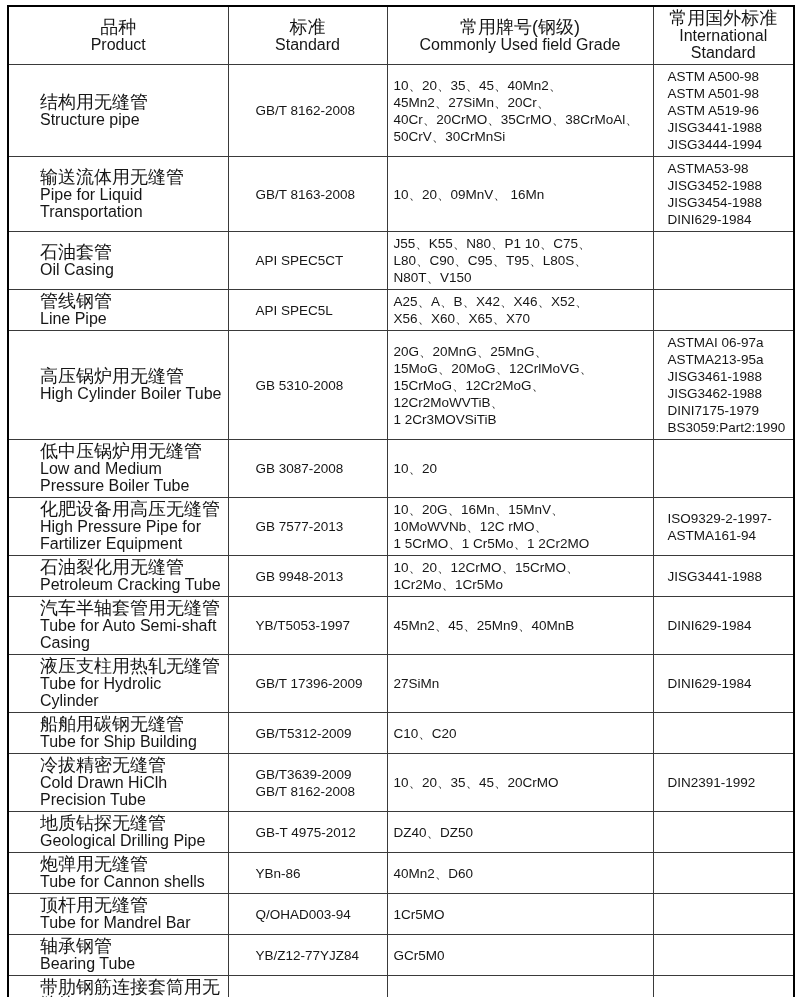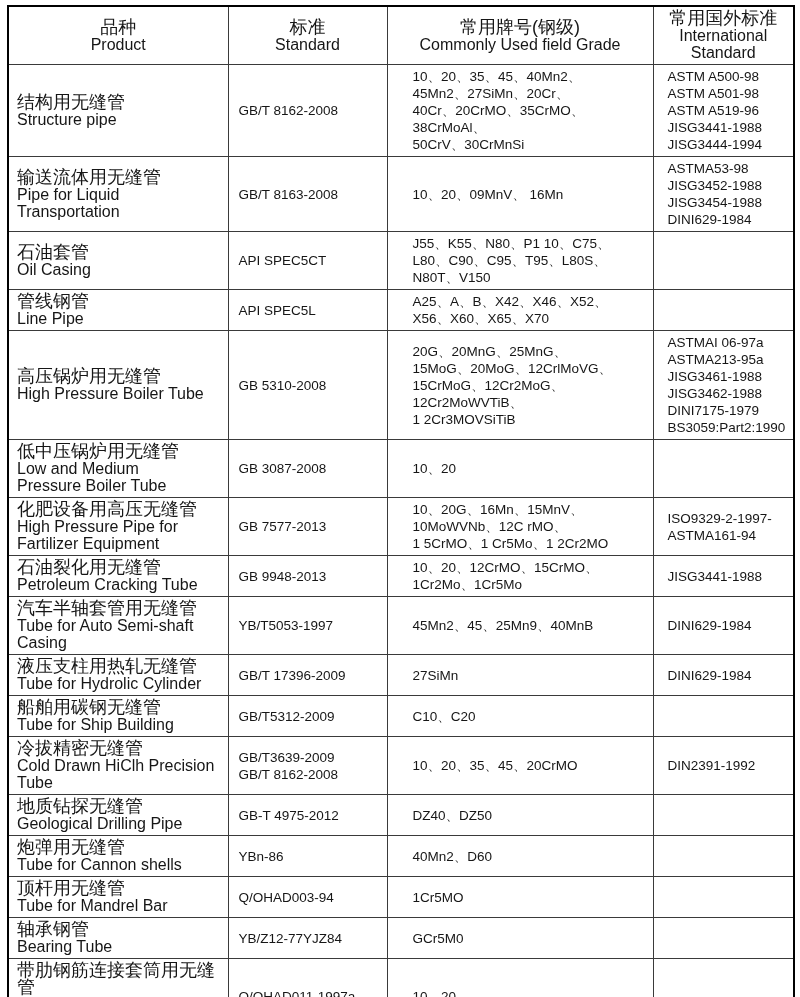--- a/index.html
+++ b/index.html
@@ -27,23 +27,23 @@
     font-size:13.5px;
     padding:3px 4px 3px 10px;
   }
   thead td{
     text-align:center;
     padding:3px 2px;
   }
   .zh{font-size:18px;}
   .en{font-size:16px;}
   .pre{white-space:pre-line;}
-  td.c-product{padding-left:8px;}
-  td.c-standard{padding-left:10px;margin-left:24px;}
-  td.c-grades{padding-left:25px;}
+  td.c-product{padding-left:31px;}
+  td.c-standard{padding-left:27px;margin-left:24px;}
+  td.c-grades{padding-left:6px;}
   td.c-intl{padding-left:14px;padding-right:2px;}
 </style>
 </head>
 <body>
 
 <div class="wrap">
   <table>
     <colgroup>
       <col class="c1">
         <col class="c2">
@@ -116,21 +116,21 @@
             <div class="en pre"><span>Line Pipe</span></div>
           </td>
           <td class="c-standard pre">API SPEC5L</td>
           <td class="c-grades pre">A25、A、B、X42、X46、X52、
 X56、X60、X65、X70</td>
           <td class="c-intl pre"></td>
         </tr>
         <tr>
           <td class="c-product">
             <div class="zh pre">高压锅炉用无缝管</div>
-            <div class="en pre"><span>High Pressure Boiler Tube</span></div>
+            <div class="en pre"><span>High Cylinder Boiler Tube</span></div>
           </td>
           <td class="c-standard pre">GB 5310-2008</td>
           <td class="c-grades pre">20G、20MnG、25MnG、
 15MoG、20MoG、12CrlMoVG、
 15CrMoG、12Cr2MoG、12Cr2MoWVTiB、
 1 2Cr3MOVSiTiB</td>
           <td class="c-intl pre">ASTMAI 06-97a
 ASTMA213-95a
 JISG3461-1988
 JISG3462-1988

